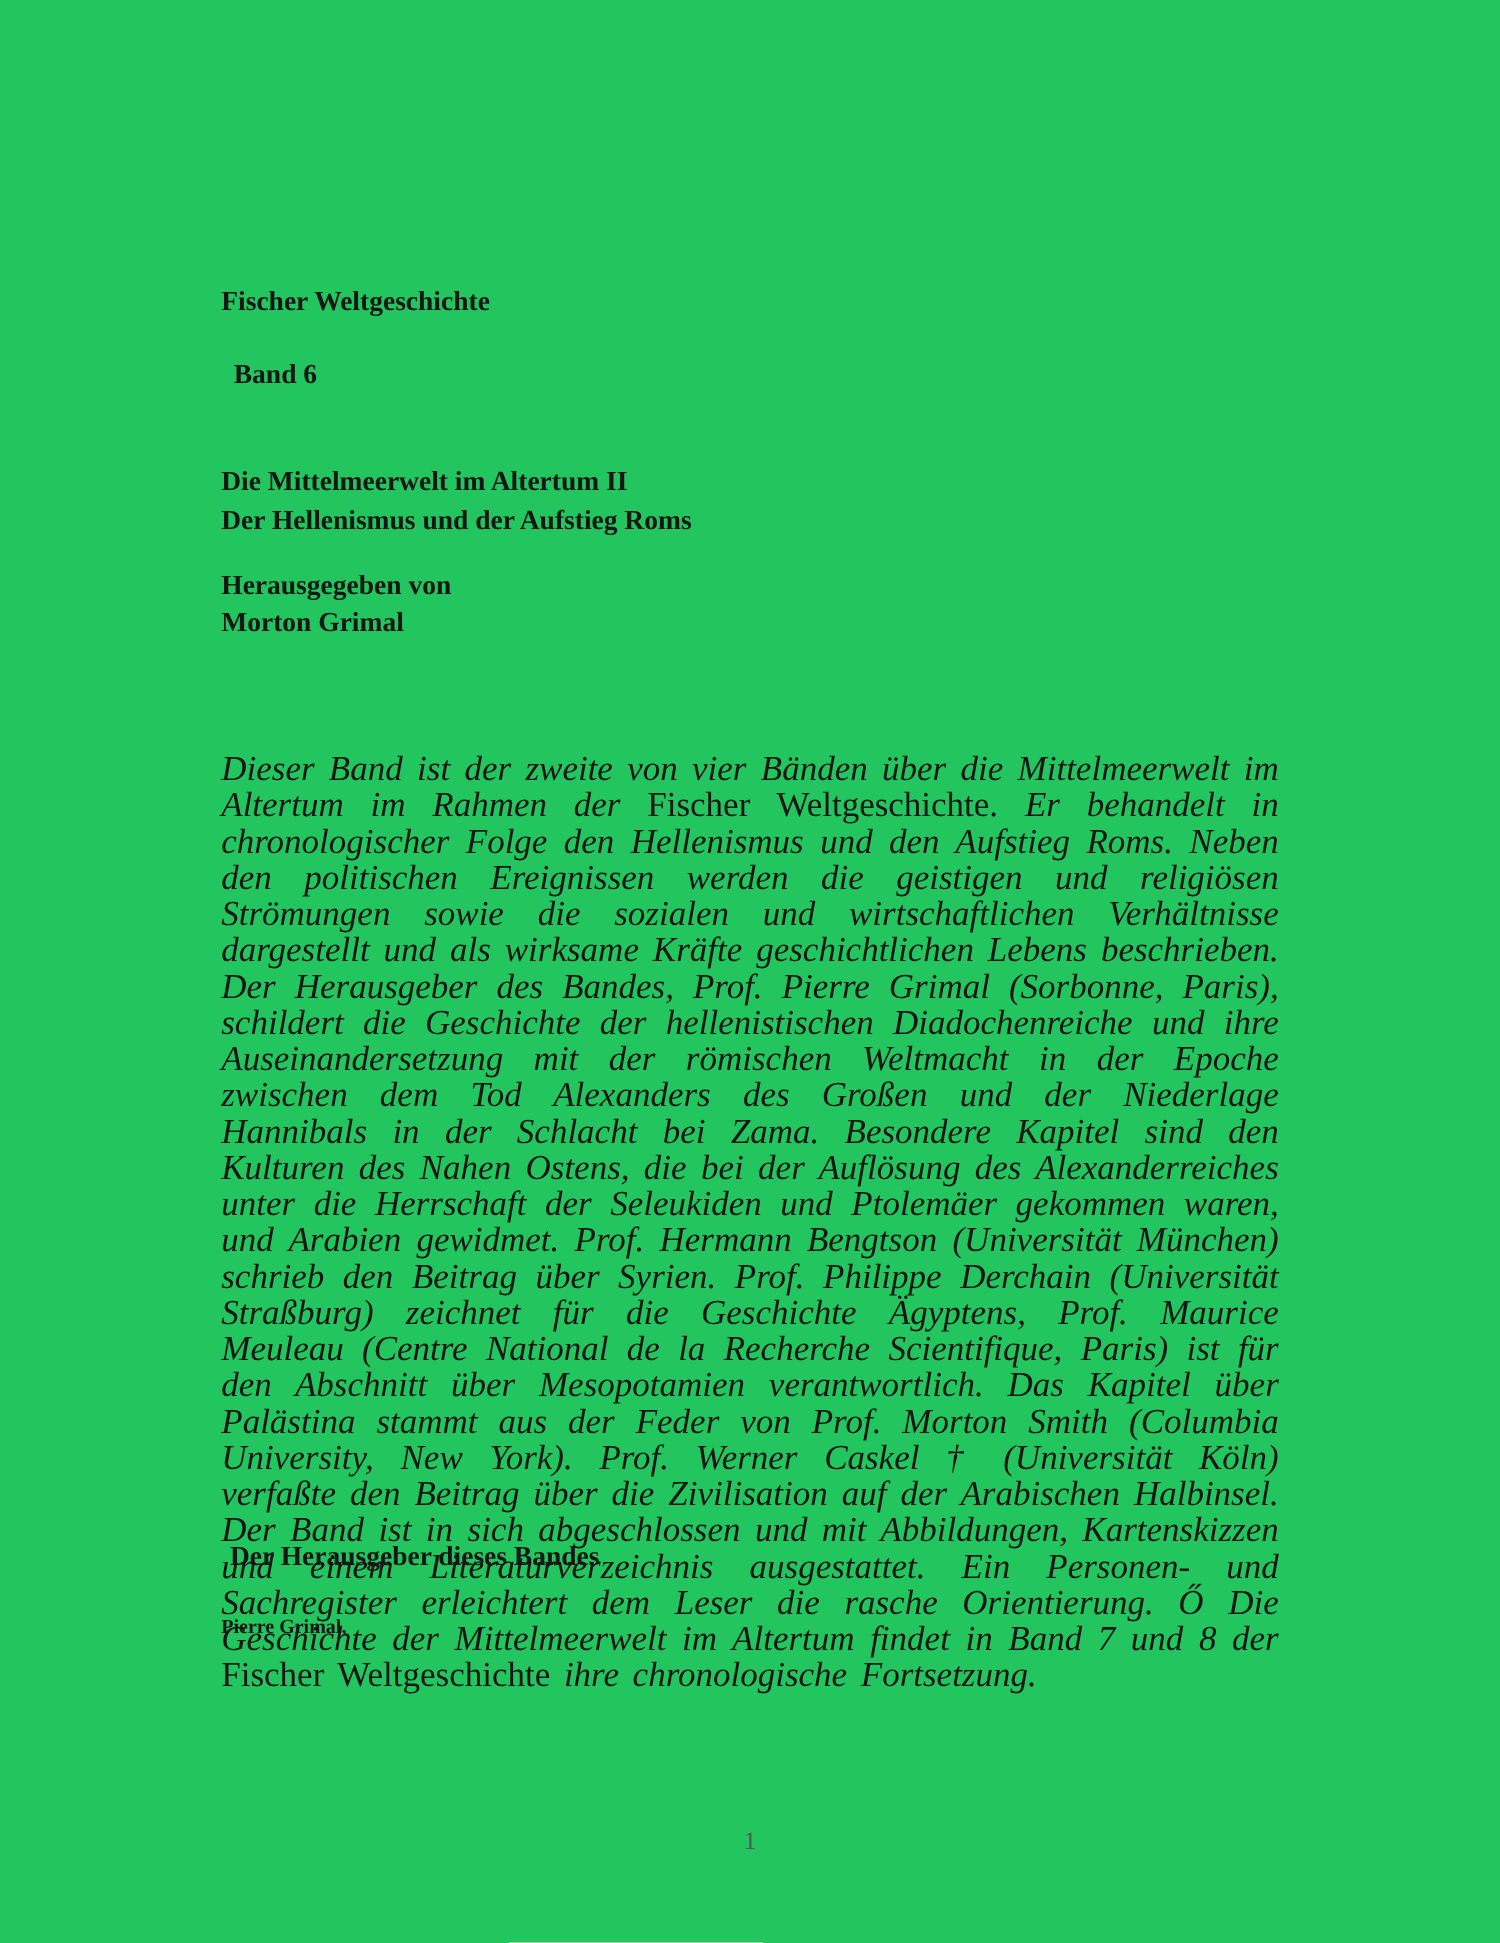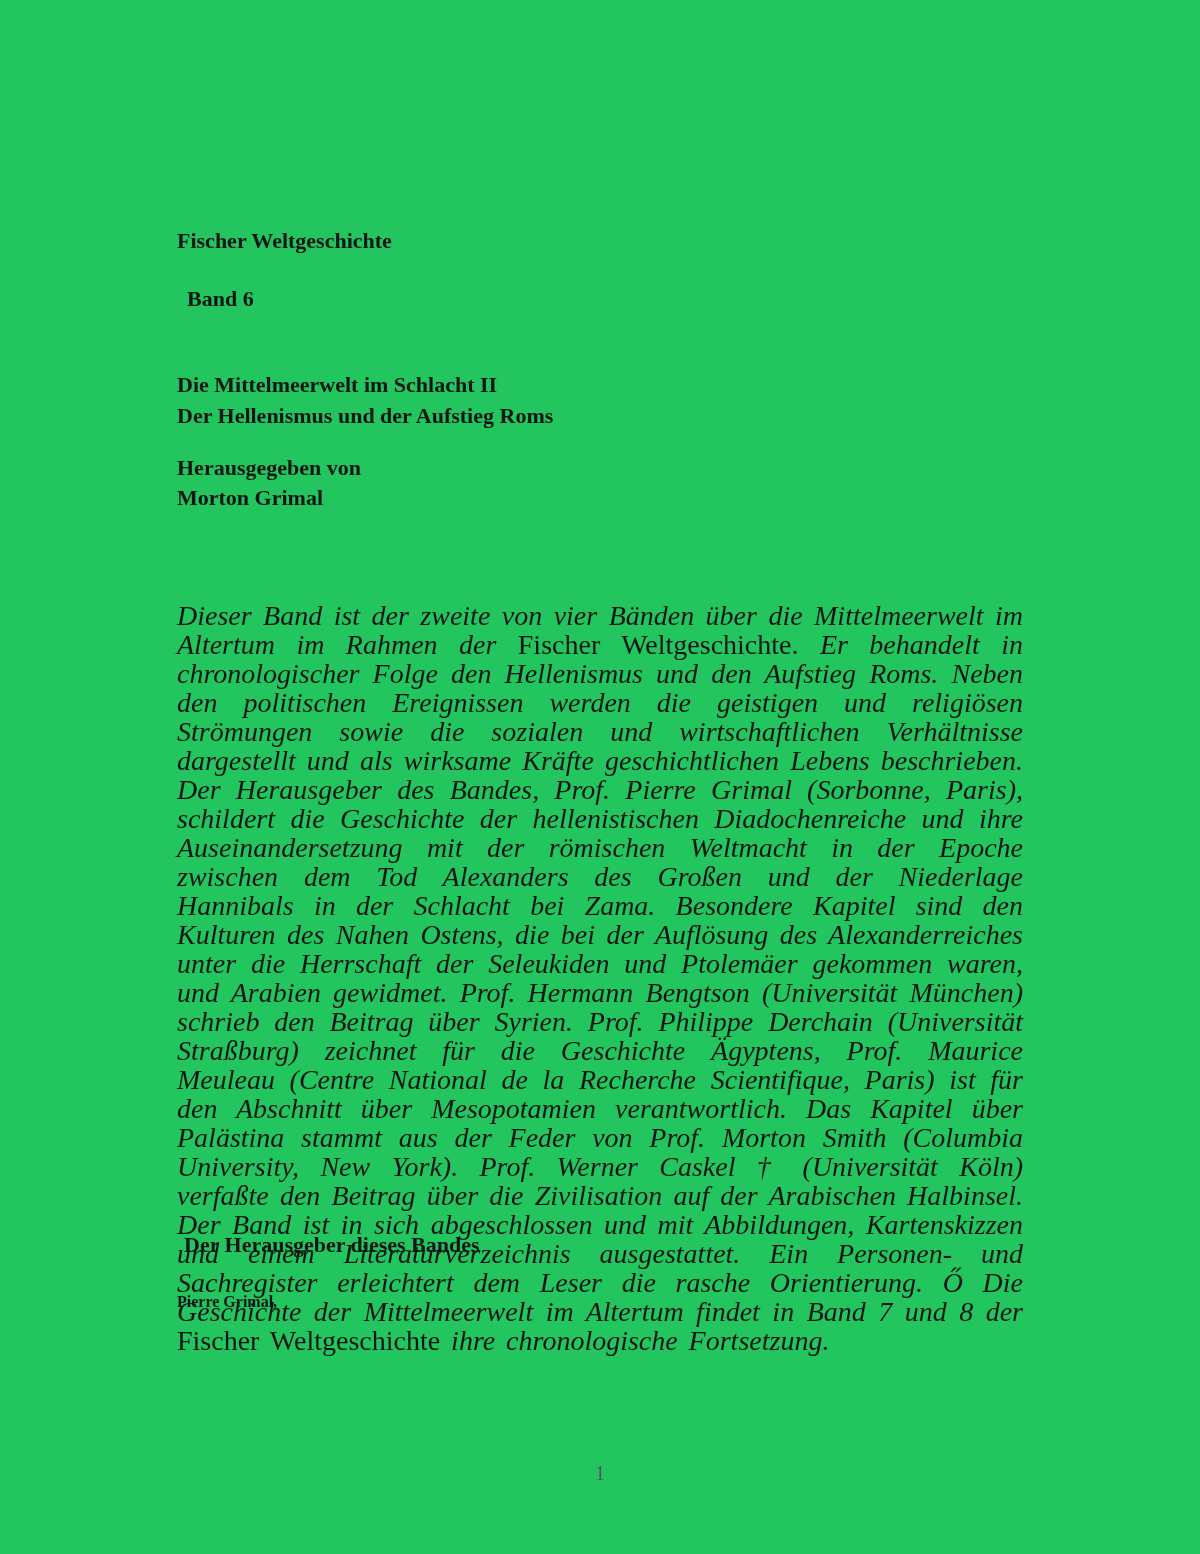--- a/index.html
+++ b/index.html
@@ -71,21 +71,21 @@
 </head>
 <body>
 
 <div class="page">
 
   <div class="content-block h series">Fischer Weltgeschichte</div>
 
   <div class="content-block h band">Band 6</div>
 
   <div class="content-block h title">
-    <div>Die Mittelmeerwelt im Schlacht II</div>
+    <div>Die Mittelmeerwelt im Altertum II</div>
     <div>Der Hellenismus und der Aufstieg Roms</div>
   </div>
 
   <div class="content-block h editor">
     <div>Herausgegeben von</div>
     <div>Morton Grimal</div>
   </div>
 
   <div class="content-block description"><span class="seg-italic">Dieser Band ist der zweite von vier Bänden über die Mittelmeerwelt im Altertum im Rahmen der </span><span class="seg-roman">Fischer Weltgeschichte.</span><span class="seg-italic"> Er behandelt in chronologischer Folge den Hellenismus und den Aufstieg Roms. Neben den politischen Ereignissen werden die geistigen und religiösen Strömungen sowie die sozialen und wirtschaftlichen Verhältnisse dargestellt und als wirksame Kräfte geschichtlichen Lebens beschrieben. Der Herausgeber des Bandes, Prof. Pierre Grimal (Sorbonne, Paris), schildert die Geschichte der hellenistischen Diadochenreiche und ihre Auseinandersetzung mit der römischen Weltmacht in der Epoche zwischen dem Tod Alexanders des Großen und der Niederlage Hannibals in der Schlacht bei Zama. Besondere Kapitel sind den Kulturen des Nahen Ostens, die bei der Auflösung des Alexanderreiches unter die Herrschaft der Seleukiden und Ptolemäer gekommen waren, und Arabien gewidmet. Prof. Hermann Bengtson (Universität München) schrieb den Beitrag über Syrien. Prof. Philippe Derchain (Universität Straßburg) zeichnet für die Geschichte Ägyptens, Prof. Maurice Meuleau (Centre National de la Recherche Scientifique, Paris) ist für den Abschnitt über Mesopotamien verantwortlich. Das Kapitel über Palästina stammt aus der Feder von Prof. Morton Smith (Columbia University, New York). Prof. Werner Caskel † (Universität Köln) verfaßte den Beitrag über die Zivilisation auf der Arabischen Halbinsel. Der Band ist in sich abgeschlossen und mit Abbildungen, Kartenskizzen und einem Literaturverzeichnis ausgestattet. Ein Personen- und Sachregister erleichtert dem Leser die rasche Orientierung. Ő Die Geschichte der Mittelmeerwelt im Altertum findet in Band 7 und 8 der </span><span class="seg-roman">Fischer Weltgeschichte</span><span class="seg-italic"> ihre chronologische Fortsetzung.</span></div>
 

